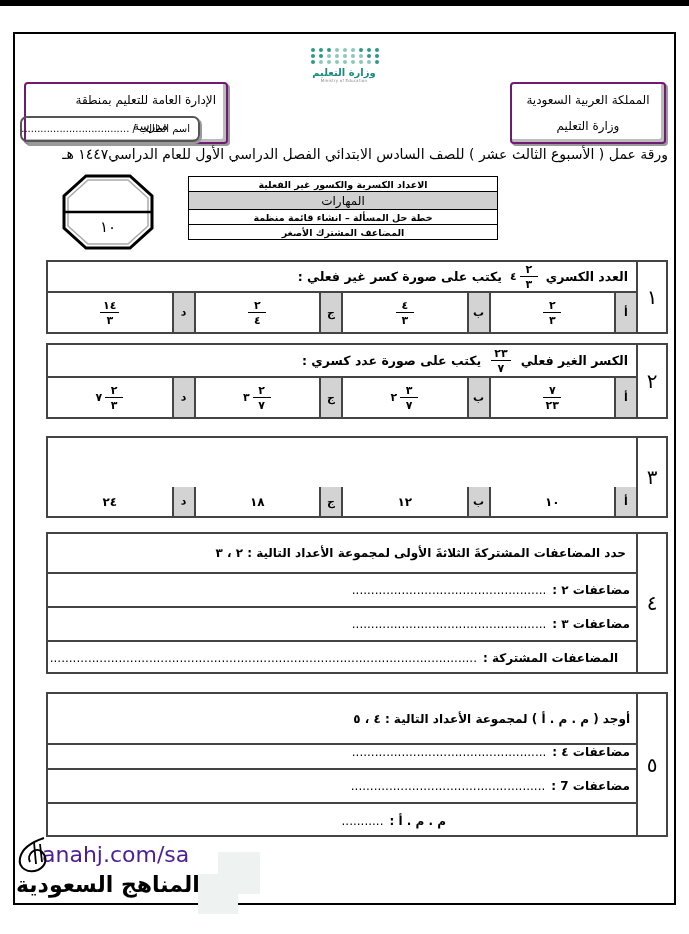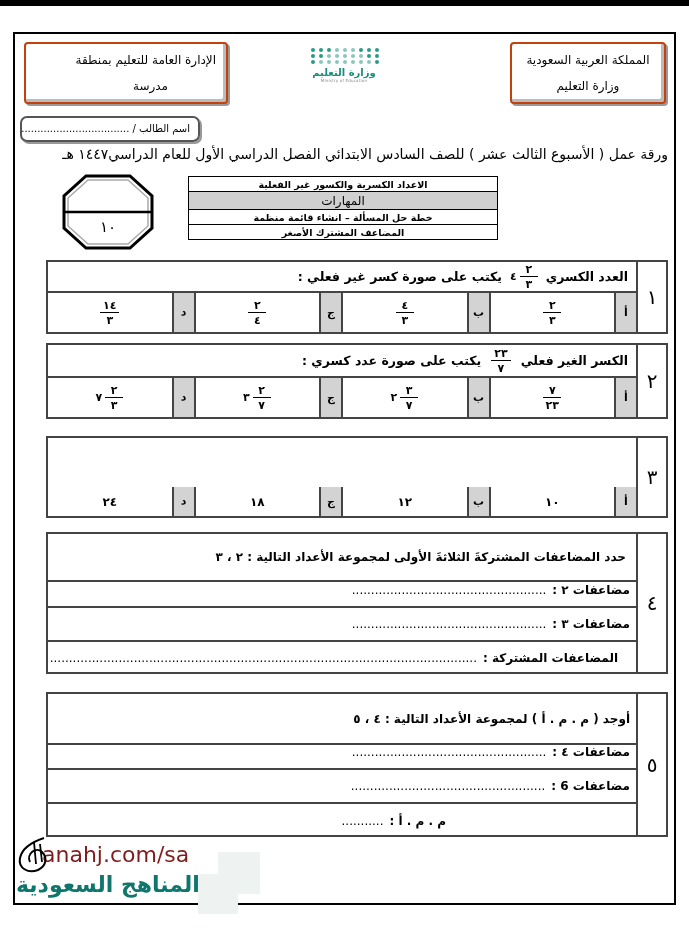--- a/index.html
+++ b/index.html
@@ -1,22 +1,22 @@
 <!DOCTYPE html>
 <html><head>
 <meta charset="utf-8">
 <style>
   * { box-sizing: border-box; margin: 0; padding: 0; }
   html, body { width: 689px; height: 934px; background: #fff; overflow: hidden; }
   body { position: relative; font-family: "DejaVu Sans", "Liberation Sans", sans-serif; color: #000; }
   .topbar { position: absolute; left: 0; top: 0; width: 689px; height: 6px; background: #000; }
   .page-border { position: absolute; left: 13px; top: 32px; width: 663px; height: 873px; border: 2px solid #000; }
 
-  .hbox { position: absolute; border: 2px solid #c2410c; border-radius: 4px; background: #fff;
-          box-shadow: inset -3px -3px 0 #bbb, 2px 2px 0 #999; direction: rtl; }
+  .hbox { position: absolute; border: 2px solid #701a75; border-radius: 4px; background: #fff;
+          box-shadow: inset -3px -3px 0 #bbb, 2px 2px 0 #999; direction: rtl; margin-top: 40px; }
   .hbox .line { display: block; text-align: center; font-size: 12px; }
   #box-right { left: 510px; top: 42px; width: 156px; height: 62px; }
   #box-right .line1 { margin-top: 9px; }
   #box-right .line2 { margin-top: 12px; }
   #box-left { left: 24px; top: 42px; width: 204px; height: 62px; }
   #box-left .line1 { margin-top: 9px; text-align: right; padding-right: 10px; }
   #box-left .line2 { margin-top: 12px; text-align: right; padding-right: 58px; }
 
   .logo { position: absolute; left: 308px; top: 48px; width: 72px; height: 48px; direction: rtl; text-align: center; }
   .logo .dots { display: grid; grid-template-columns: repeat(9, 6px); gap: 2px 2px; justify-content: center; margin: 0 auto; width: 72px; }
@@ -52,22 +52,22 @@
   .frac { display: inline-flex; flex-direction: column; align-items: center; vertical-align: middle; line-height: 1; font-size: 11px; font-weight: bold; margin: 0 3px; }
   .frac .n { padding: 0 3px 1px; border-bottom: 1.5px solid #000; min-width: 18px; text-align: center; }
   .frac .d { padding-top: 2px; text-align: center; }
   .whole { font-size: 11px; font-weight: bold; margin-left: 2px; }
 
   .rowline { position: absolute; right: 0; left: 0; border-bottom: 2px solid #444; font-weight: bold; font-size: 12px;
              padding-right: 6px; display: flex; align-items: center; white-space: nowrap; overflow: hidden; }
   .rowline:last-child { border-bottom: none; }
   .dots-fill { font-weight: normal; letter-spacing: 0; }
 
-  .wm-site { position: absolute; left: 42px; top: 842px; font-size: 22px; color: #7f1d1d; font-family: "DejaVu Sans", sans-serif; }
-  .wm-ar { position: absolute; left: 16px; top: 872px; font-size: 22px; color: #0f766e; direction: rtl; font-weight: bold; letter-spacing: 2px; }
+  .wm-site { position: absolute; left: 42px; top: 842px; font-size: 22px; color: #4c1d95; font-family: "DejaVu Sans", sans-serif; }
+  .wm-ar { position: absolute; left: 16px; top: 872px; font-size: 22px; color: #000000; direction: rtl; font-weight: bold; letter-spacing: 2px; }
   .wm-sq1 { position: absolute; left: 218px; top: 852px; width: 42px; height: 42px; background: #eef3f2; }
   .wm-sq2 { position: absolute; left: 198px; top: 874px; width: 40px; height: 40px; background: #eef3f2; }
   .wm-sig { position: absolute; left: 14px; top: 834px; width: 40px; height: 44px; }
 </style>
 </head>
 <body>
 
 <div class="topbar"></div>
 <div class="page-border"></div>
 
@@ -251,21 +251,21 @@
       <div class="opt-val">١٨</div>
       <div class="opt-letter">د</div>
       <div class="opt-val">٢٤</div>
     </div>
   </div>
 </div>
 
 <div class="q" style="left:46px; top:532px; width:622px; height:142px;">
   <div class="num">٤</div>
   <div class="body">
-    <div class="rowline" style="top:0; height:48px; padding-right:10px;">
+    <div class="rowline" style="top:0; height:40px; padding-right:10px;">
       <span>حدد المضاعفات المشتركةَ الثلاثةَ الأولى لمجموعة الأعداد التالية :  ٢ ، ٣</span>
     </div>
     <div class="rowline" style="top:40px; height:34px;">
       <span>مضاعفات ٢ :</span>
       <span class="dots-fill" style="margin-right:6px;">...................................................</span>
     </div>
     <div class="rowline" style="top:74px; height:34px;">
       <span>مضاعفات ٣ :</span>
       <span class="dots-fill" style="margin-right:6px;">...................................................</span>
     </div>
@@ -280,21 +280,21 @@
   <div class="num">٥</div>
   <div class="body">
     <div class="rowline" style="top:0; height:51px;">
       <span>أوجد ( م . م . أ ) لمجموعة الأعداد التالية : ٤ ، ٥</span>
     </div>
     <div class="rowline" style="top:42px; height:34px;">
       <span>مضاعفات ٤ :</span>
       <span class="dots-fill" style="margin-right:6px;">...................................................</span>
     </div>
     <div class="rowline" style="top:76px; height:34px;">
-      <span>مضاعفات 6 :</span>
+      <span>مضاعفات 7 :</span>
       <span class="dots-fill" style="margin-right:6px;">...................................................</span>
     </div>
     <div class="rowline" style="top:110px; height:33px; padding-right:190px;">
       <span>م . م . أ :</span>
       <span class="dots-fill" style="margin-right:6px;">...........</span>
     </div>
   </div>
 </div>
 
 <div class="wm-sq1"></div>

